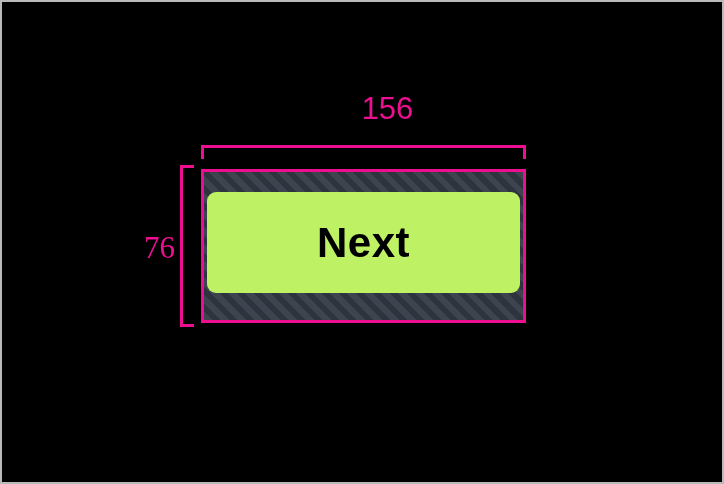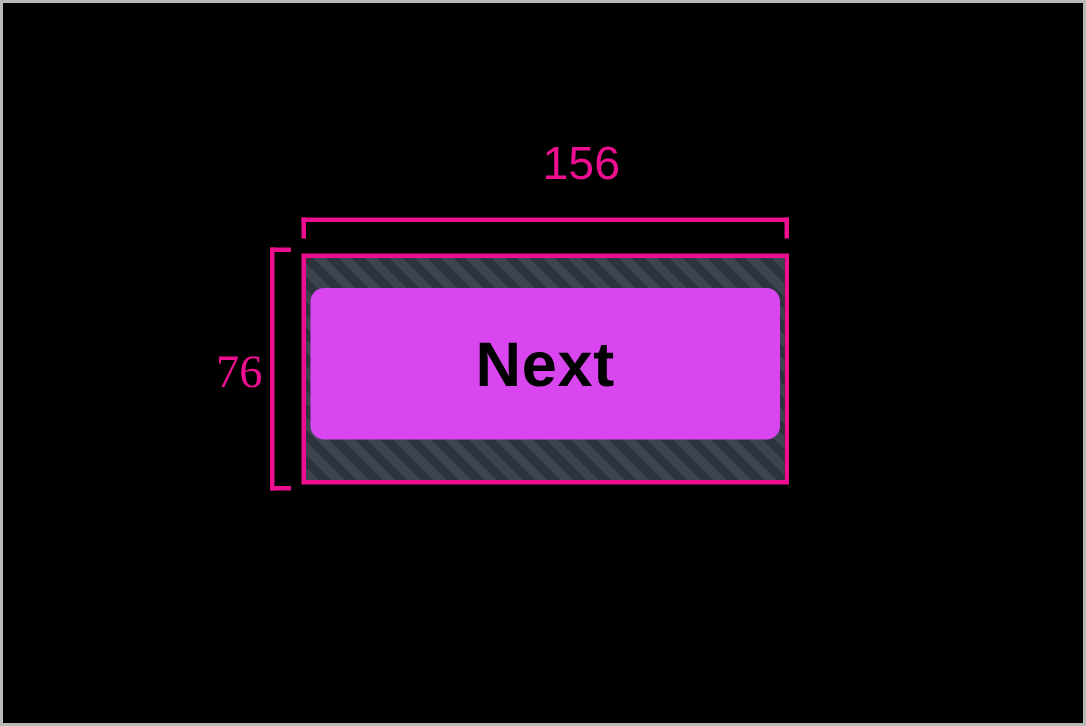--- a/index.html
+++ b/index.html
@@ -52,21 +52,21 @@
     );
   }
 
   
   #next-button {
     position: absolute;
     left: 205px;
     top: 190px;
     width: 313px;
     height: 101px;
-    background: #d946ef;
+    background: #bef264;
     border-radius: 9px;
     display: flex;
     align-items: center;
     justify-content: center;
     cursor: pointer;
   }
   #next-button-label {
     color: #000000;
     font-family: "Liberation Sans", sans-serif;
     font-size: 42px;

